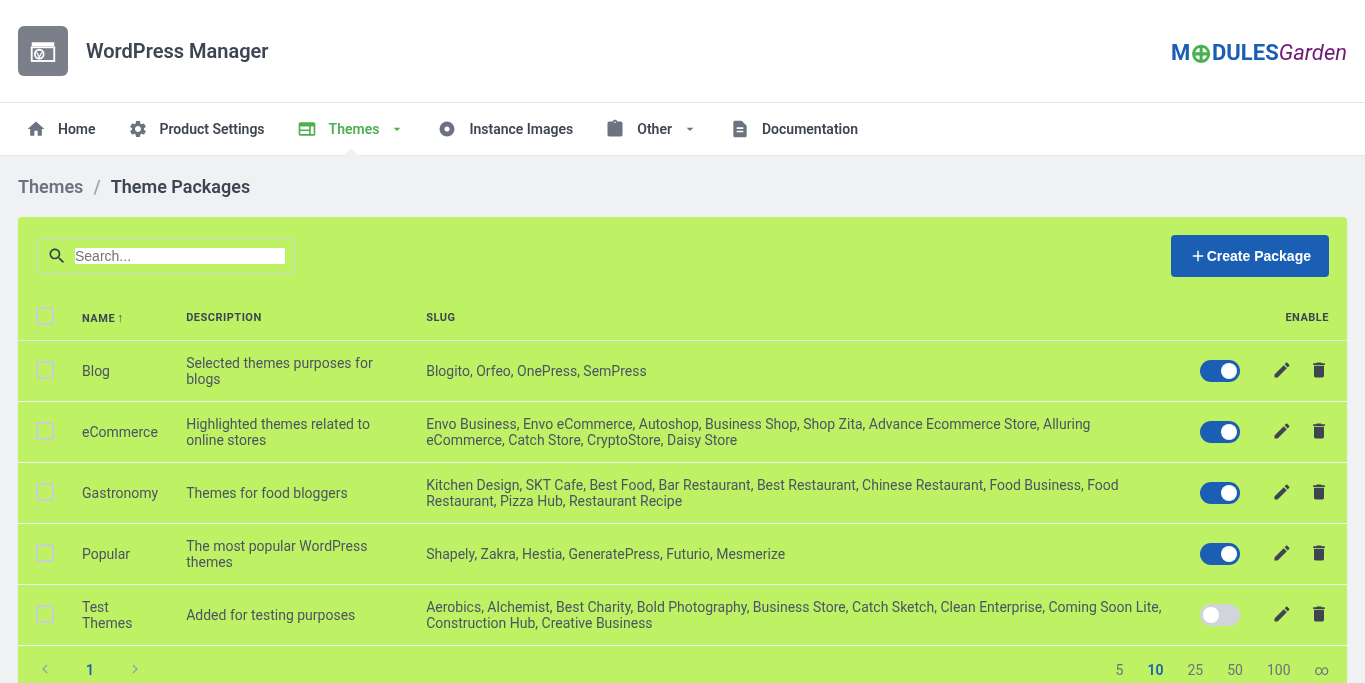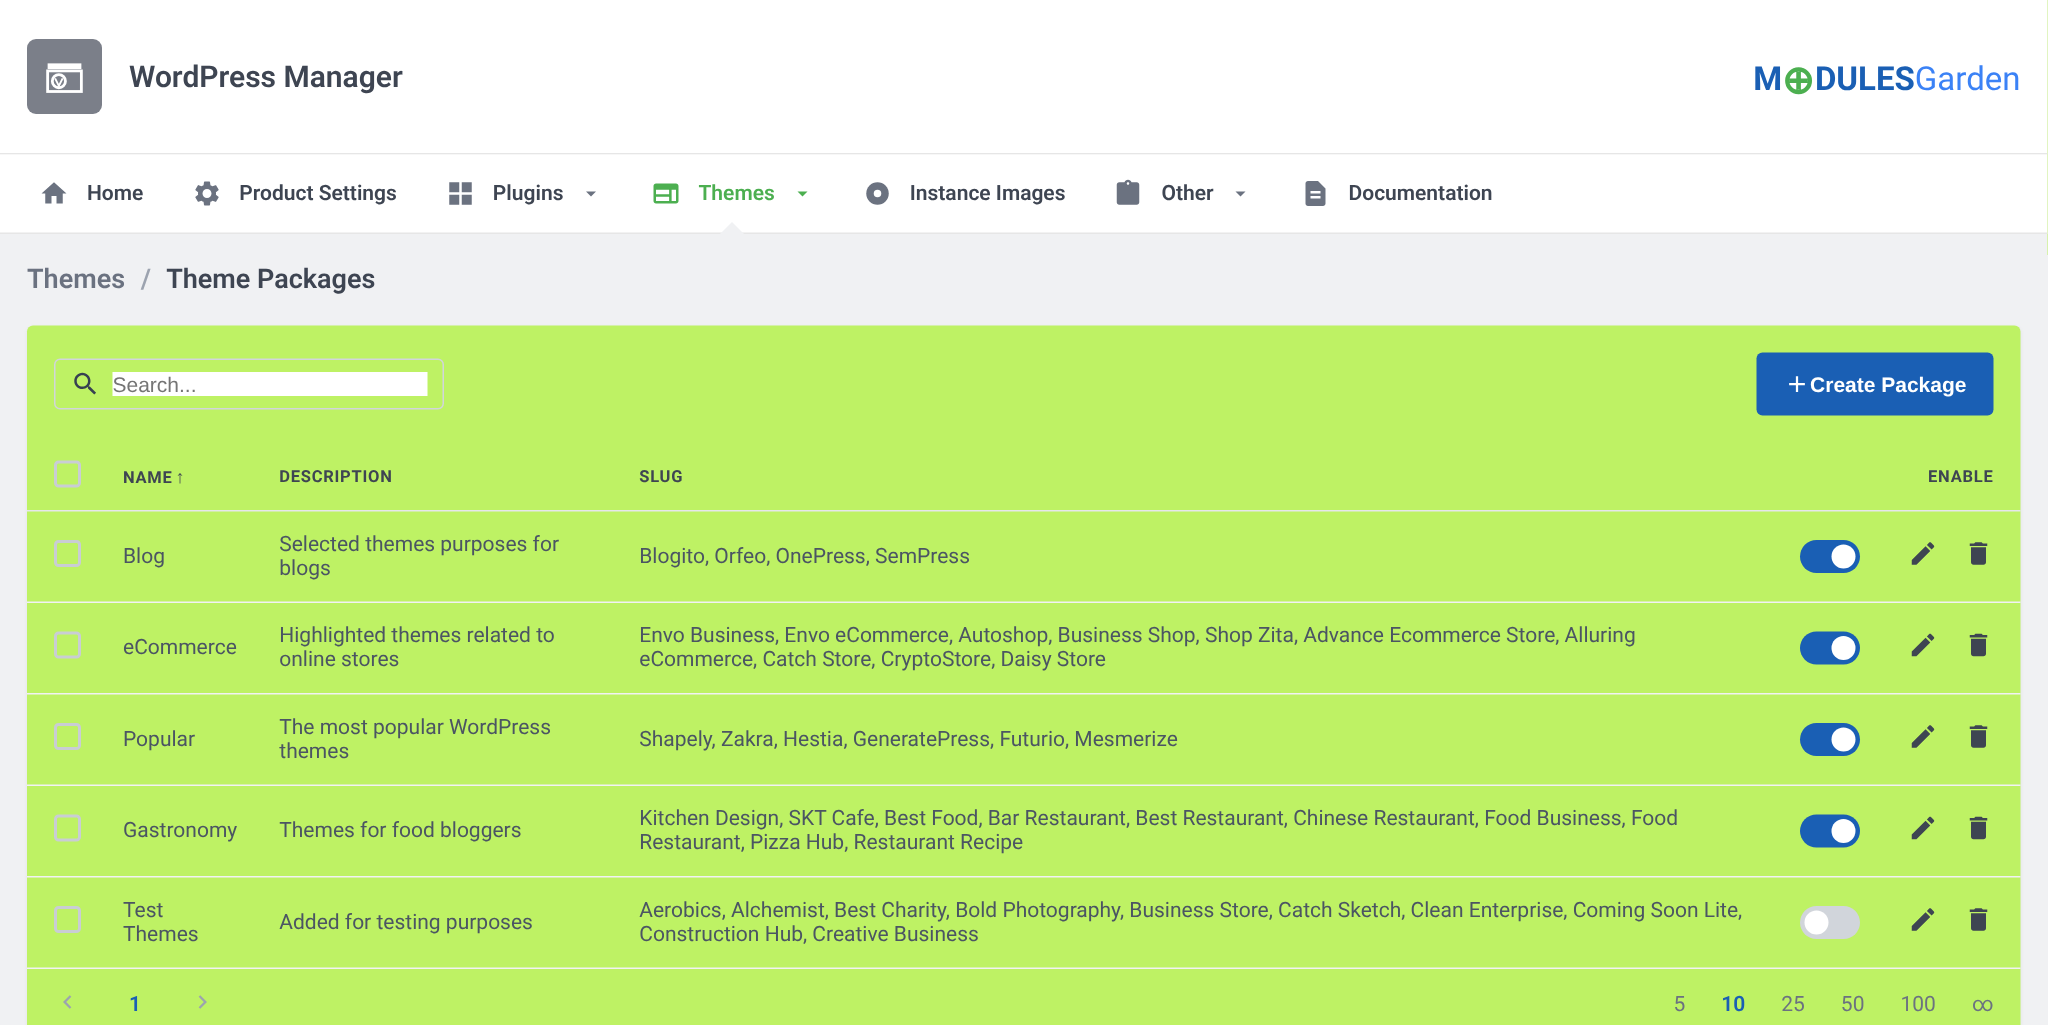--- a/index.html
+++ b/index.html
@@ -5,21 +5,21 @@
 * { margin: 0; padding: 0; box-sizing: border-box; }
 body { font-family: -apple-system, BlinkMacSystemFont, "Segoe UI", Roboto, sans-serif; background: #f0f1f3; color: #3e4552; font-size: 14px; }
 
 .header { display: flex; align-items: center; justify-content: space-between; background: #fff; padding: 26px 18px; border-bottom: 1px solid #e6e6e6; }
 .header-left { display: flex; align-items: center; gap: 18px; }
 .app-icon { width: 50px; height: 50px; background: #7b7f89; border-radius: 6px; display: flex; align-items: center; justify-content: center; color: #fff; }
 .app-icon svg { width: 30px; height: 30px; }
 .app-title { font-size: 20px; font-weight: 600; color: #3e4552; }
 .brand { font-size: 22px; font-weight: 700; }
 .brand .m { color: #1a5fb4; }
-.brand .g { color: #3b82f6; font-weight: 400; }
+.brand .g { color: #701a75; font-style: italic; font-weight: 400; }
 
 .nav { display: flex; align-items: center; background: #fff; padding: 0 10px; border-bottom: 1px solid #e6e6e6; position: relative; }
 .nav-item { display: flex; align-items: center; gap: 12px; padding: 16px 16px; color: #3e4552; font-weight: 600; font-size: 14px; cursor: pointer; position: relative; text-align: center; }
 .nav-item.active { color: #4caf50; }
 .nav-item.active::after { content: ''; position: absolute; bottom: -1px; left: 50%; transform: translateX(-50%); width: 0; height: 0; border-left: 8px solid transparent; border-right: 8px solid transparent; border-bottom: 8px solid #f0f1f3; }
 .nav-icon { width: 20px; height: 20px; fill: #6b7280; }
 .nav-item.active .nav-icon { fill: #4caf50; }
 .chevron { width: 16px; height: 16px; fill: #6b7280; margin-left: -2px; }
 .nav-item.active .chevron { fill: #4caf50; }
 
@@ -91,29 +91,20 @@
     <svg class="nav-icon" viewBox="0 0 24 24">
         <path d="M10 20v-6h4v6h5v-8h3L12 3 2 12h3v8z"></path>
       </svg>
     <span>Home</span>
   </div>
   <div class="nav-item">
     <svg class="nav-icon" viewBox="0 0 24 24">
         <path d="M19.14 12.94c.04-.3.06-.61.06-.94 0-.32-.02-.64-.07-.94l2.03-1.58c.18-.14.23-.41.12-.61l-1.92-3.32c-.12-.22-.37-.29-.59-.22l-2.39.96c-.5-.38-1.03-.7-1.62-.94l-.36-2.54c-.04-.24-.24-.41-.48-.41h-3.84c-.24 0-.43.17-.47.41l-.36 2.54c-.59.24-1.13.57-1.62.94l-2.39-.96c-.22-.08-.47 0-.59.22L2.74 8.87c-.12.21-.08.47.12.61l2.03 1.58c-.05.3-.09.63-.09.94s.02.64.07.94l-2.03 1.58c-.18.14-.23.41-.12.61l1.92 3.32c.12.22.37.29.59.22l2.39-.96c.5.38 1.03.7 1.62.94l.36 2.54c.05.24.24.41.48.41h3.84c.24 0 .44-.17.47-.41l.36-2.54c.59-.24 1.13-.56 1.62-.94l2.39.96c.22.08.47 0 .59-.22l1.92-3.32c.12-.22.07-.47-.12-.61l-2.01-1.58zM12 15.6c-1.98 0-3.6-1.62-3.6-3.6s1.62-3.6 3.6-3.6 3.6 1.62 3.6 3.6-1.62 3.6-3.6 3.6z"></path>
       </svg>
     <span>Product Settings</span>
-  </div>
-  <div class="nav-item">
-    <svg class="nav-icon" viewBox="0 0 24 24">
-        <path d="M3 3h8v8H3zM13 3h8v8h-8zM3 13h8v8H3zM13 13h8v8h-8z"></path>
-      </svg>
-    <span>Plugins</span>
-    <svg class="chevron" viewBox="0 0 24 24">
-        <path d="M7 10l5 5 5-5z"></path>
-      </svg>
   </div>
   <div class="nav-item active">
     <svg class="nav-icon" viewBox="0 0 24 24">
         <path d="M20 4H4c-1.1 0-2 .9-2 2v12c0 1.1.9 2 2 2h16c1.1 0 2-.9 2-2V6c0-1.1-.9-2-2-2zM4 9h10.5v3.5H4V9zm0 5.5h10.5V18H4v-3.5zM20 18h-3.5V9H20v9z"></path>
       </svg>
     <span>Themes</span>
     <svg class="chevron" viewBox="0 0 24 24">
         <path d="M7 10l5 5 5-5z"></path>
       </svg>
   </div>
@@ -199,38 +190,38 @@
       <span class="row-action"><svg viewBox="0 0 24 24">
                 <path d="M3 17.25V21h3.75L17.81 9.94l-3.75-3.75L3 17.25zM20.71 7.04c.39-.39.39-1.02 0-1.41l-2.34-2.34c-.39-.39-1.02-.39-1.41 0l-1.83 1.83 3.75 3.75 1.83-1.83z"></path>
               </svg></span>
       <span class="row-action"><svg viewBox="0 0 24 24">
                 <path d="M6 19c0 1.1.9 2 2 2h8c1.1 0 2-.9 2-2V7H6v12zM19 4h-3.5l-1-1h-5l-1 1H5v2h14V4z"></path>
               </svg></span>
     </td>
         </tr>
         <tr>
     <td class="checkbox-col"><span class="checkbox"></span></td>
+    <td class="name-col">Gastronomy</td>
+    <td class="desc-col">Themes for food bloggers</td>
+    <td>Kitchen Design, SKT Cafe, Best Food, Bar Restaurant, Best Restaurant, Chinese Restaurant, Food Business, Food Restaurant, Pizza Hub, Restaurant Recipe</td>
+    <td class="actions-col">
+      <span class="toggle on"><span class="toggle-knob"></span></span>
+      <span class="row-action"><svg viewBox="0 0 24 24">
+                <path d="M3 17.25V21h3.75L17.81 9.94l-3.75-3.75L3 17.25zM20.71 7.04c.39-.39.39-1.02 0-1.41l-2.34-2.34c-.39-.39-1.02-.39-1.41 0l-1.83 1.83 3.75 3.75 1.83-1.83z"></path>
+              </svg></span>
+      <span class="row-action"><svg viewBox="0 0 24 24">
+                <path d="M6 19c0 1.1.9 2 2 2h8c1.1 0 2-.9 2-2V7H6v12zM19 4h-3.5l-1-1h-5l-1 1H5v2h14V4z"></path>
+              </svg></span>
+    </td>
+        </tr>
+        <tr>
+    <td class="checkbox-col"><span class="checkbox"></span></td>
     <td class="name-col">Popular</td>
     <td class="desc-col">The most popular WordPress themes</td>
     <td>Shapely, Zakra, Hestia, GeneratePress, Futurio, Mesmerize</td>
-    <td class="actions-col">
-      <span class="toggle on"><span class="toggle-knob"></span></span>
-      <span class="row-action"><svg viewBox="0 0 24 24">
-                <path d="M3 17.25V21h3.75L17.81 9.94l-3.75-3.75L3 17.25zM20.71 7.04c.39-.39.39-1.02 0-1.41l-2.34-2.34c-.39-.39-1.02-.39-1.41 0l-1.83 1.83 3.75 3.75 1.83-1.83z"></path>
-              </svg></span>
-      <span class="row-action"><svg viewBox="0 0 24 24">
-                <path d="M6 19c0 1.1.9 2 2 2h8c1.1 0 2-.9 2-2V7H6v12zM19 4h-3.5l-1-1h-5l-1 1H5v2h14V4z"></path>
-              </svg></span>
-    </td>
-        </tr>
-        <tr>
-    <td class="checkbox-col"><span class="checkbox"></span></td>
-    <td class="name-col">Gastronomy</td>
-    <td class="desc-col">Themes for food bloggers</td>
-    <td>Kitchen Design, SKT Cafe, Best Food, Bar Restaurant, Best Restaurant, Chinese Restaurant, Food Business, Food Restaurant, Pizza Hub, Restaurant Recipe</td>
     <td class="actions-col">
       <span class="toggle on"><span class="toggle-knob"></span></span>
       <span class="row-action"><svg viewBox="0 0 24 24">
                 <path d="M3 17.25V21h3.75L17.81 9.94l-3.75-3.75L3 17.25zM20.71 7.04c.39-.39.39-1.02 0-1.41l-2.34-2.34c-.39-.39-1.02-.39-1.41 0l-1.83 1.83 3.75 3.75 1.83-1.83z"></path>
               </svg></span>
       <span class="row-action"><svg viewBox="0 0 24 24">
                 <path d="M6 19c0 1.1.9 2 2 2h8c1.1 0 2-.9 2-2V7H6v12zM19 4h-3.5l-1-1h-5l-1 1H5v2h14V4z"></path>
               </svg></span>
     </td>
         </tr>

